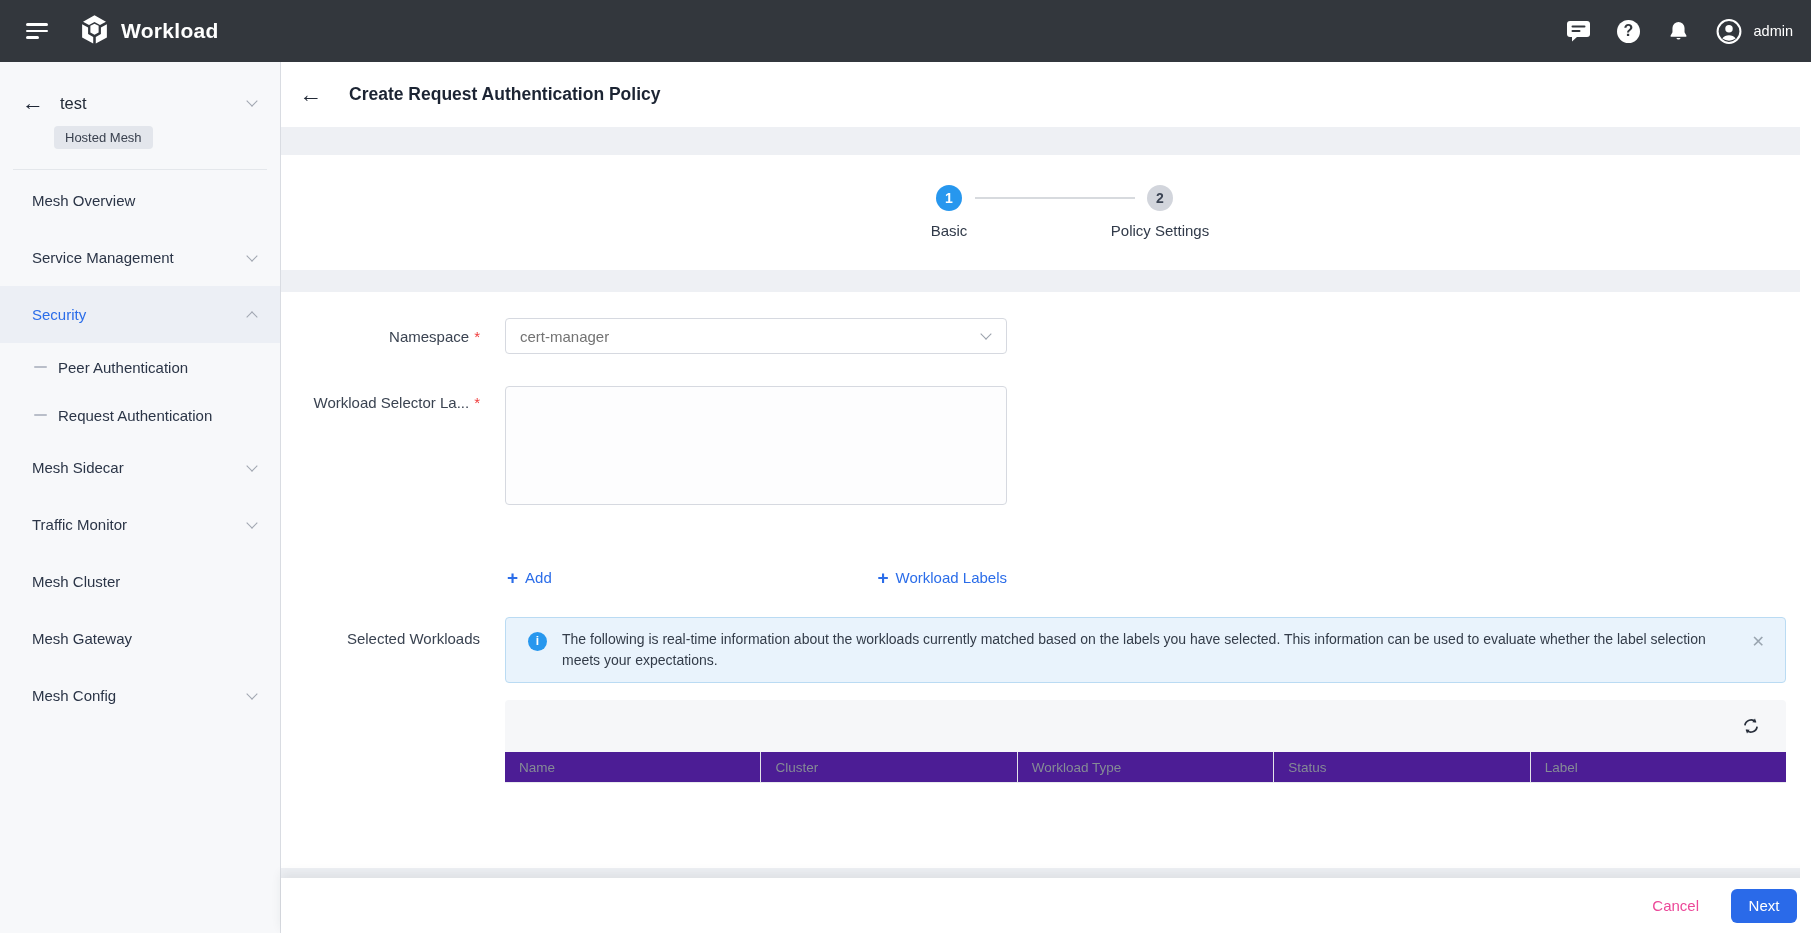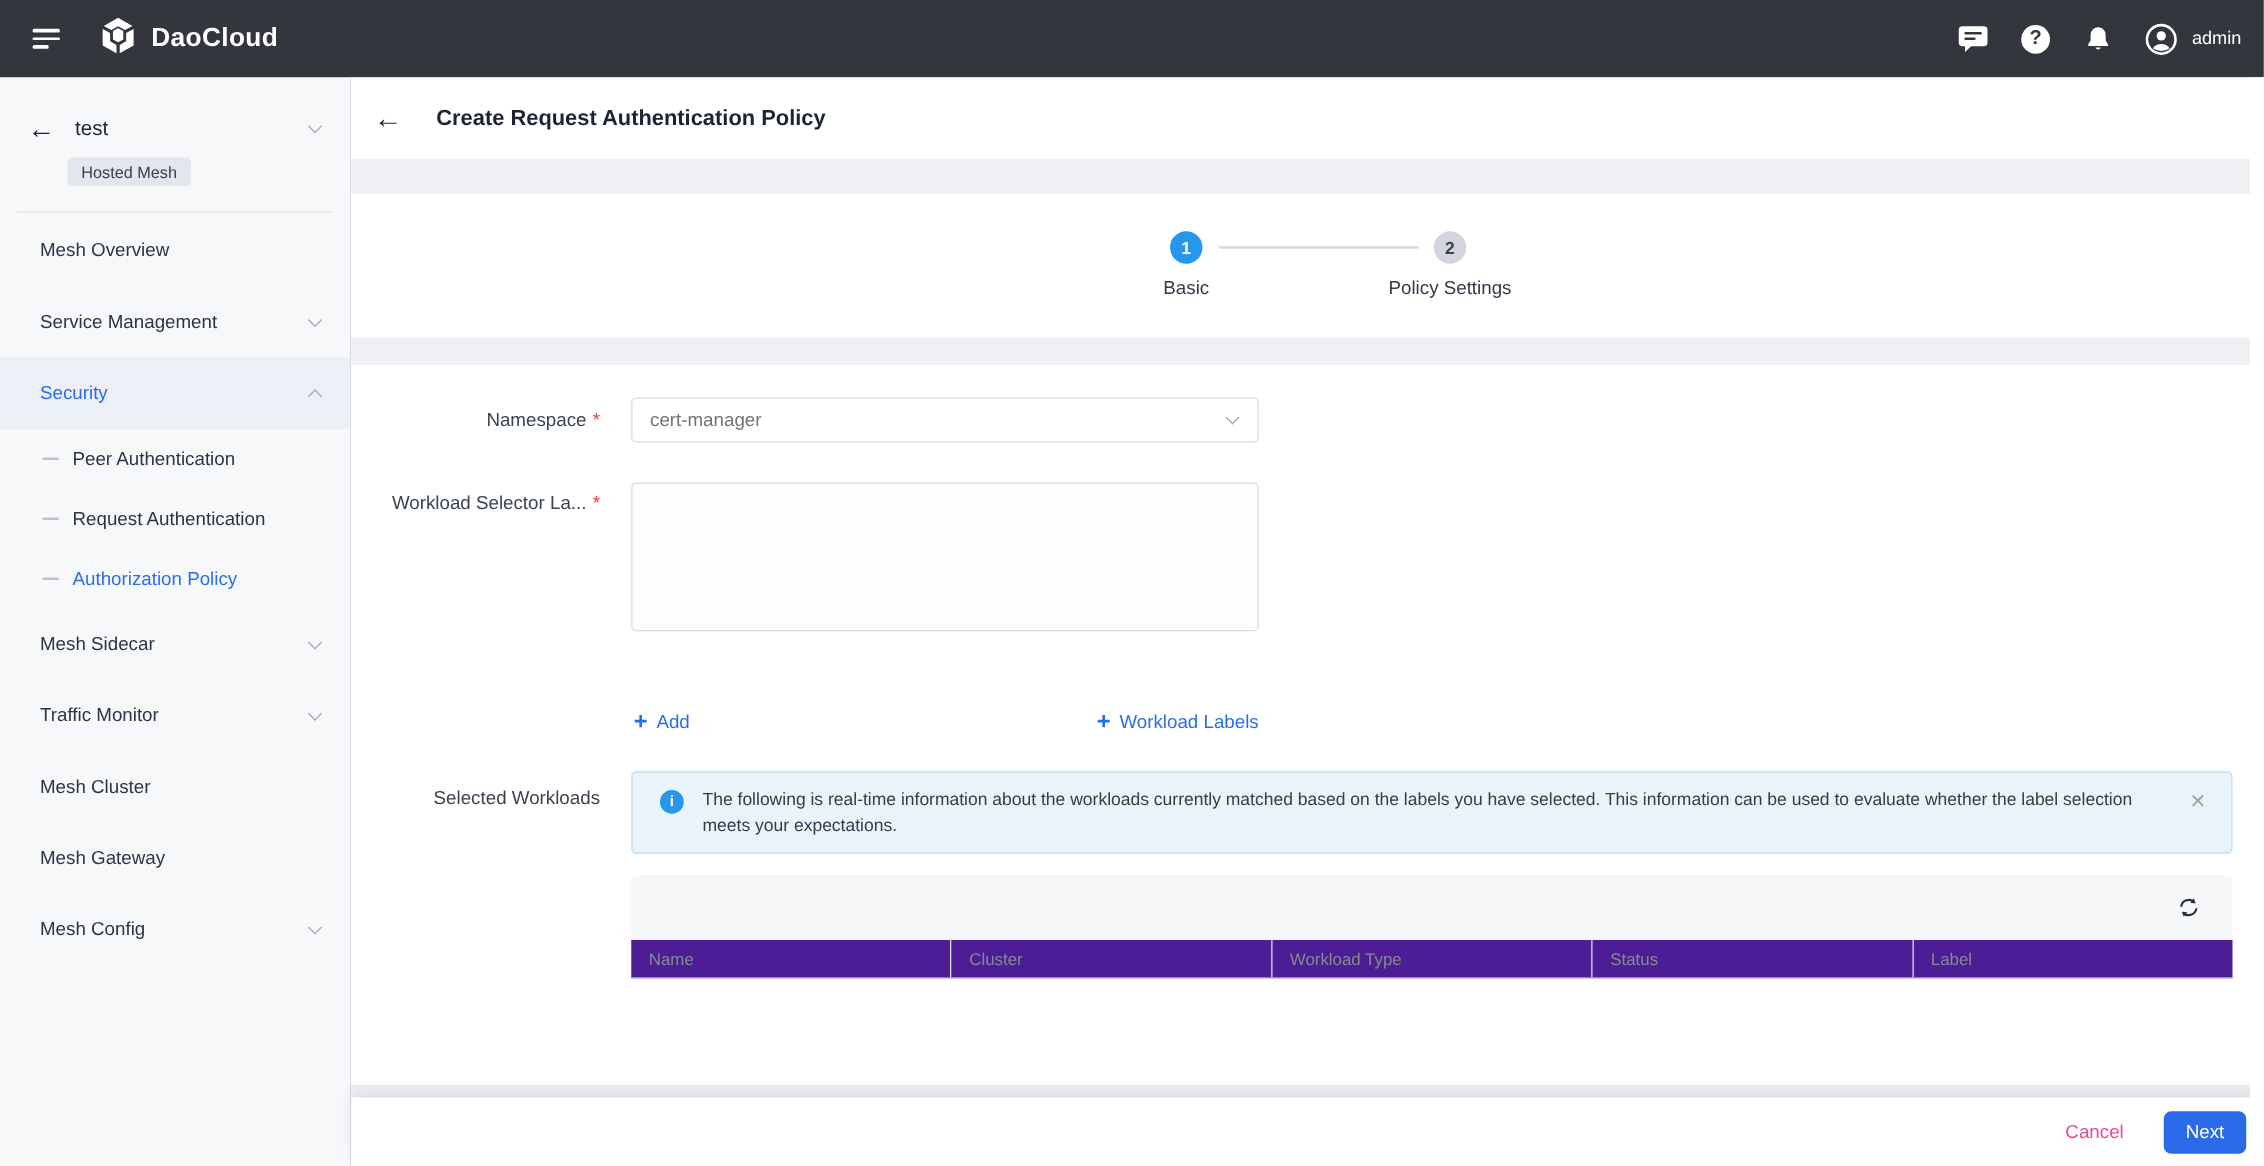--- a/index.html
+++ b/index.html
@@ -175,21 +175,21 @@
     </div>
   <div class="brand">
     <span>
       <svg width="33" height="33" viewBox="0 0 36 36">
         <path d="M18 2.5 L30.5 9.5 L24 13.1 L18 9.8 L12 13.1 L5.5 9.5 Z" fill="#fff"></path>
         <path d="M4.5 12.2 L11 15.8 V23 L16.6 26.1 V33.4 L4.5 26.6 Z" fill="#fff"></path>
         <path d="M31.5 12.2 L25 15.8 V23 L19.4 26.1 V33.4 L31.5 26.6 Z" fill="#fff"></path>
         <path d="M13.5 14 L18 11.6 L22.5 14 L22.5 21.4 L18 23.8 L13.5 21.4 Z" fill="#fff"></path>
       </svg>
     </span>
-    <span class="brand-text">DaoCloud</span>
+    <span class="brand-text">Workload</span>
   </div>
   <div class="header-spacer"></div>
   <div class="header-right">
     <div class="h-icon">
       <svg width="25" height="24" viewBox="0 0 25 24">
         <rect x="1" y="2" width="23" height="16" rx="3" fill="#fff"></rect>
         <rect x="5.5" y="6.6" width="14" height="2" rx="1" fill="#33373d"></rect>
         <rect x="5.5" y="11" width="9" height="2" rx="1" fill="#33373d"></rect>
         <path d="M6 17 L6 22.5 L12 17 Z" fill="#fff"></path>
       </svg>
@@ -237,24 +237,20 @@
       <span class="lbl">Security</span>
       <span class="chev up"></span>
     </div>
     <div class="s-item">
       <span class="dash"></span>
       <span>Peer Authentication</span>
     </div>
     <div class="s-item">
       <span class="dash"></span>
       <span>Request Authentication</span>
-    </div>
-    <div class="s-item active">
-      <span class="dash"></span>
-      <span>Authorization Policy</span>
     </div>
     <div class="m-item">
       <span class="lbl">Mesh Sidecar</span>
       <span class="chev down"></span>
     </div>
     <div class="m-item">
       <span class="lbl">Traffic Monitor</span>
       <span class="chev down"></span>
     </div>
     <div class="m-item">

